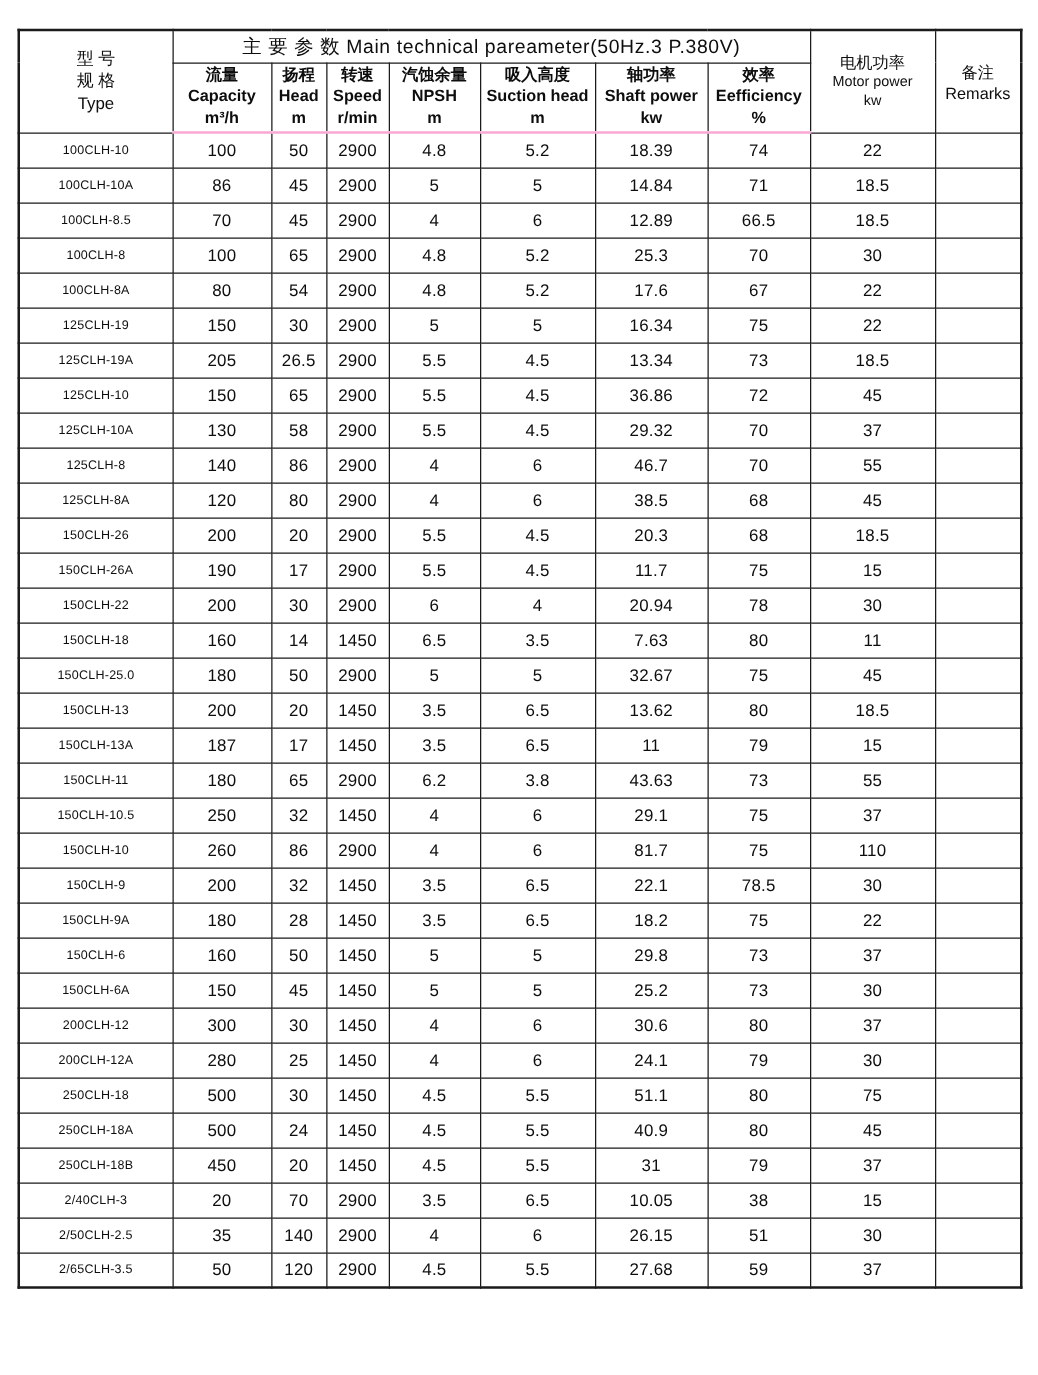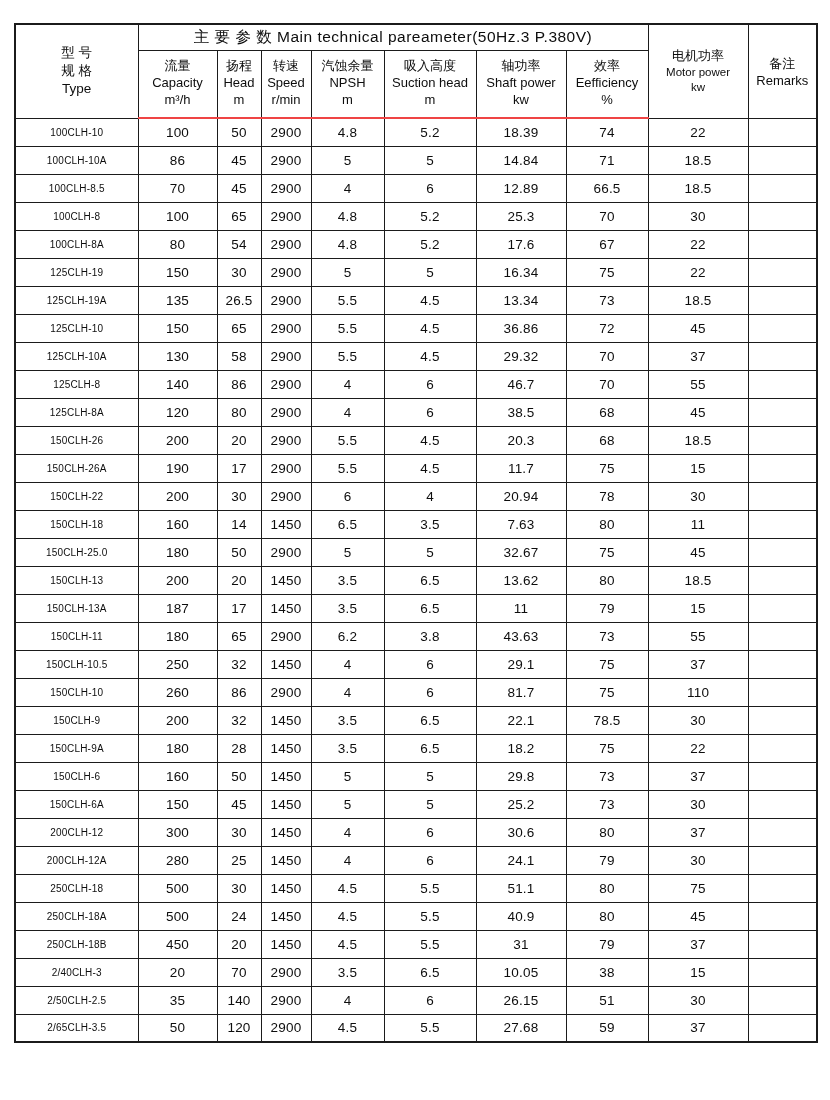--- a/index.html
+++ b/index.html
@@ -45,24 +45,25 @@
     padding: 0;
     font-weight: normal;
     overflow: hidden;
   }
   th.group-th {
     height: 26px;
     font-size: 15.5px;
     letter-spacing: 0.5px;
   }
   tr.subhead th {
-    height: 68px;
+    height: 56px;
     font-size: 13px;
     line-height: 1.3;
-    border-bottom: 2px solid #ef4444;
+    border-bottom: 2px solid #f9a8d4;
+    font-weight: bold;
   }
   th.type-th {
     font-size: 13.5px;
     line-height: 1.35;
   }
   th .hl { display: block; }
   th .hl-sm { display: block; font-size: 11.5px; line-height: 1.3; }
   tbody td {
     height: 28px;
     font-size: 13.5px;
@@ -213,21 +214,21 @@
           <td>2900</td>
           <td>5</td>
           <td>5</td>
           <td>16.34</td>
           <td>75</td>
           <td>22</td>
           <td></td>
         </tr>
         <tr>
           <td>125CLH-19A</td>
-          <td>135</td>
+          <td>205</td>
           <td>26.5</td>
           <td>2900</td>
           <td>5.5</td>
           <td>4.5</td>
           <td>13.34</td>
           <td>73</td>
           <td>18.5</td>
           <td></td>
         </tr>
         <tr>

